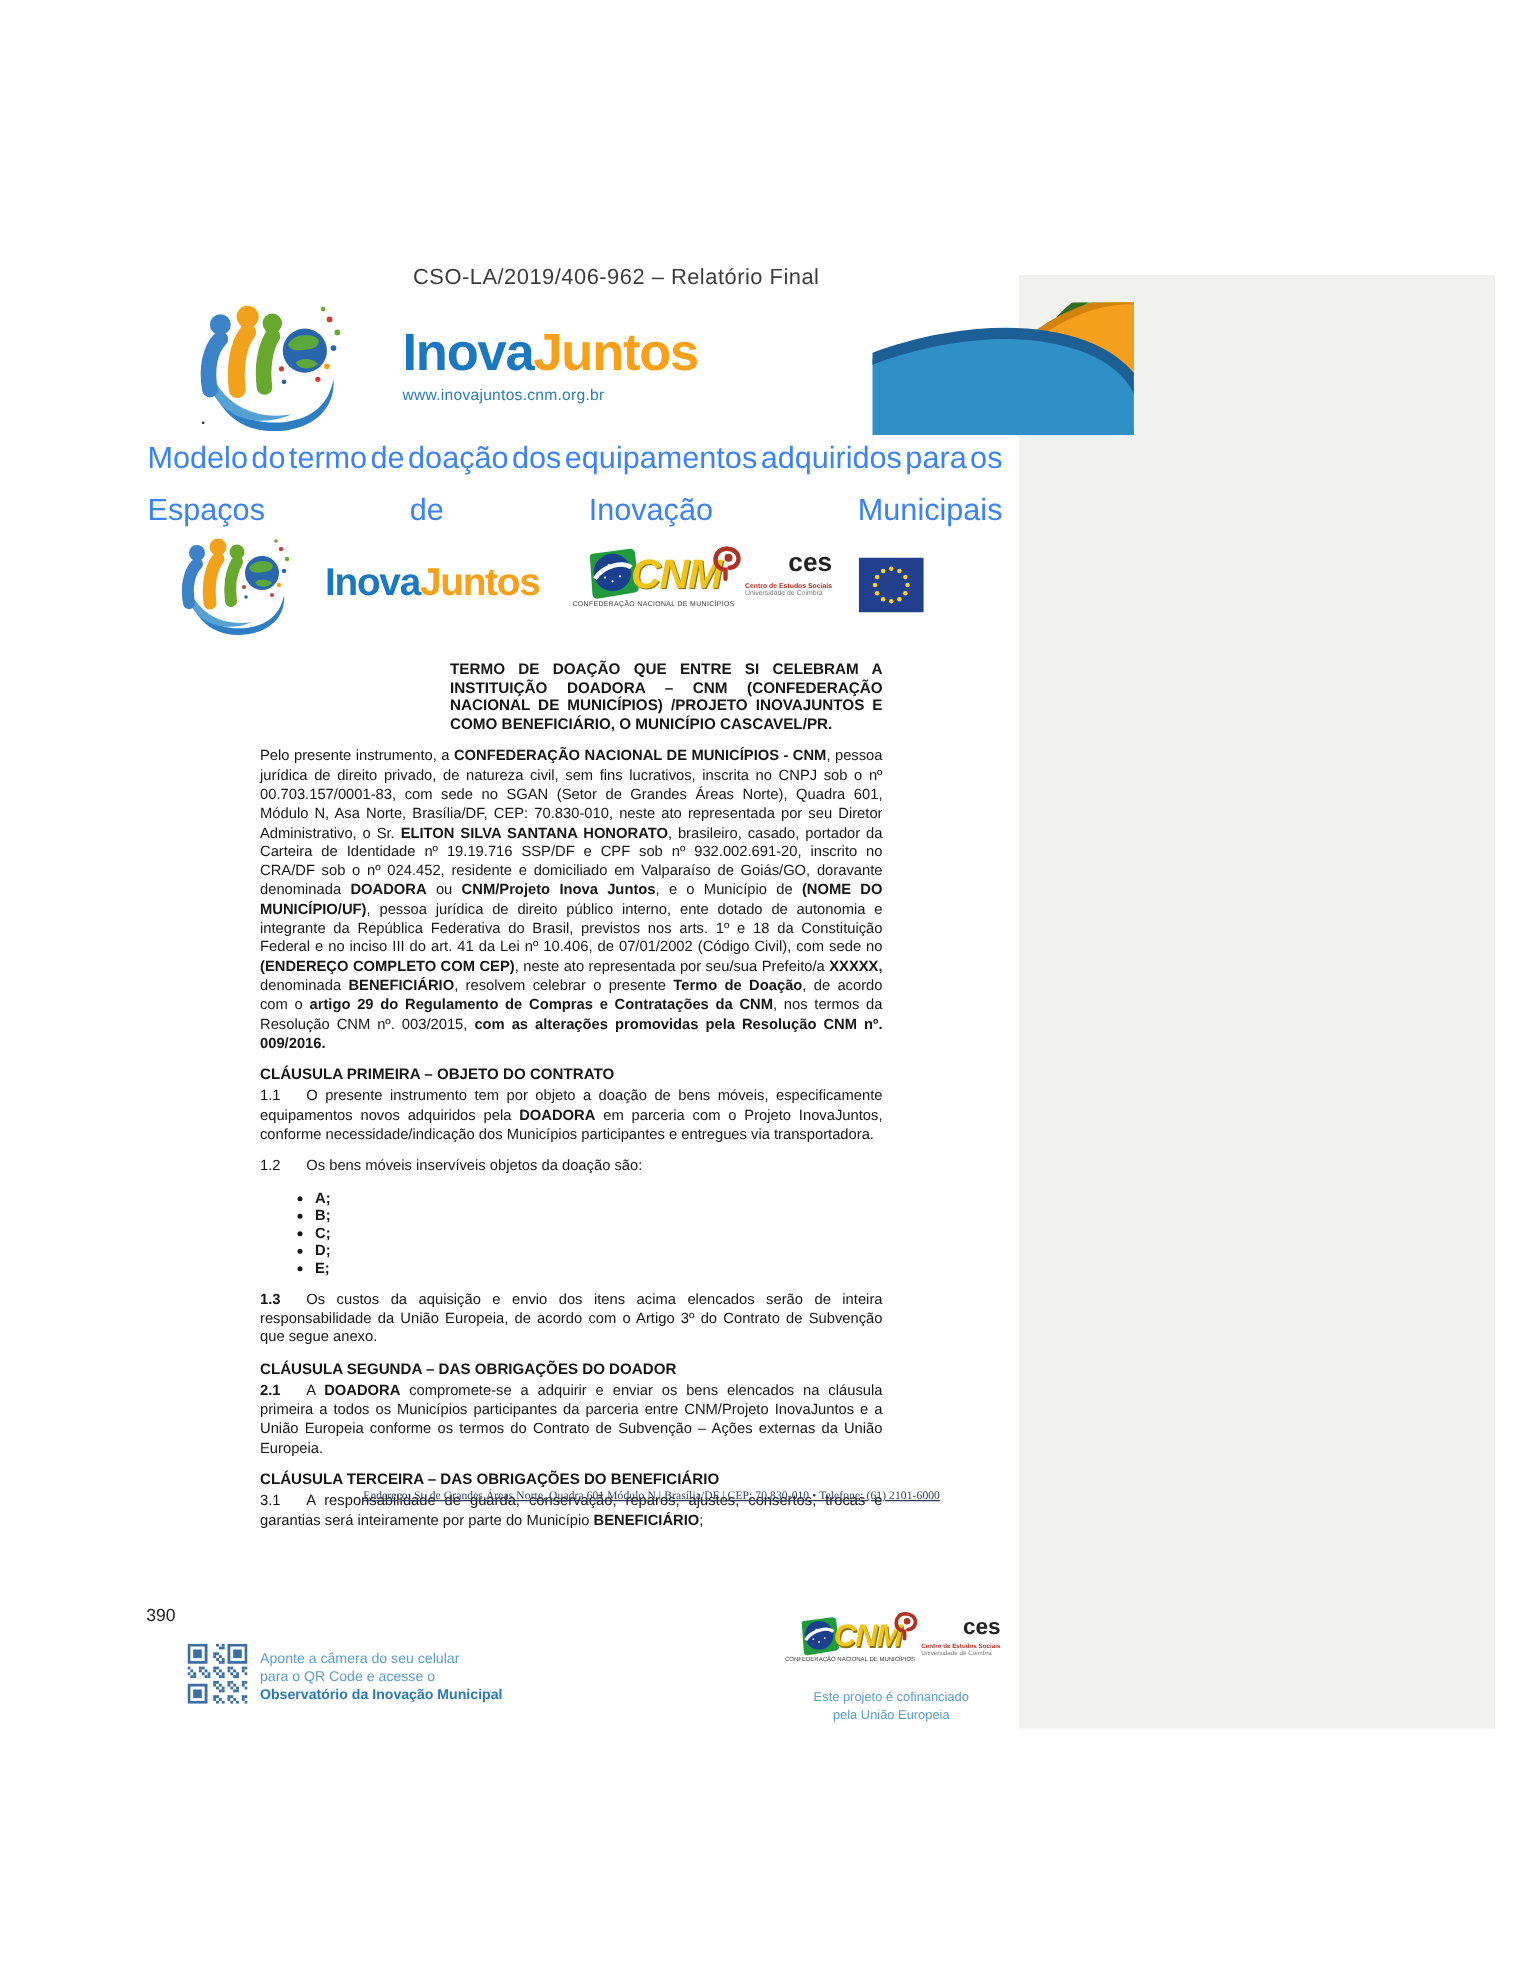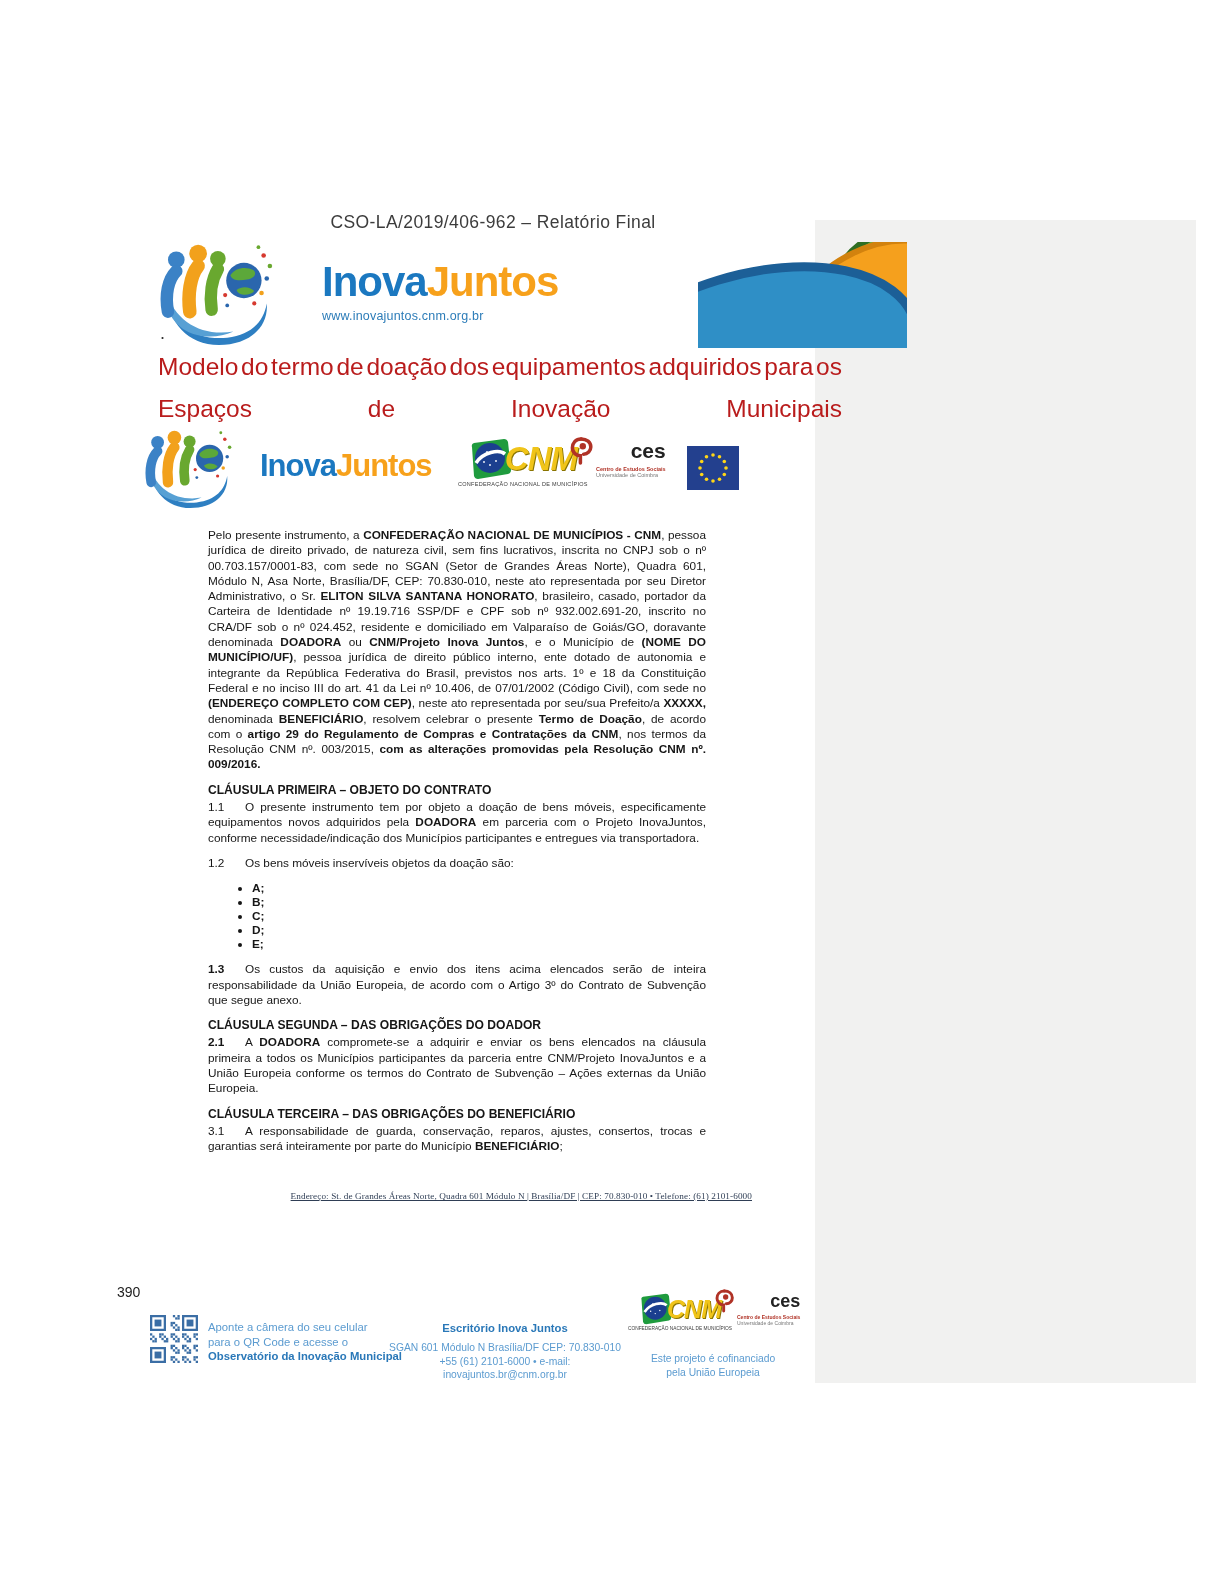--- a/index.html
+++ b/index.html
@@ -17,21 +17,21 @@
   .logo-big .ij-icon{width:182px;height:104px;}
   .logo-big .ij-text{margin-left:10px;padding-top:20px;}
   .ij-name{font-weight:bold;letter-spacing:-1px;}
   .logo-big .ij-name{font-size:42px;line-height:42px;}
   .ij-inova{color:#1b78c0;text-align:center;}
   .ij-juntos{color:#f7a11b;}
   .ij-url{color:#2c7cb8;font-size:12.5px;margin-top:6px;letter-spacing:.2px;}
   .stray-period{position:absolute;left:160px;top:323px;font-size:18px;color:#333;}
 
   
-  .title{position:absolute;left:118px;top:351px;width:684px;color:#b91c1c;font-size:24.5px;line-height:31px;margin-left:40px;}
+  .title{position:absolute;left:118px;top:351px;width:684px;color:#3b82f6;font-size:24.5px;line-height:31px;}
   .title-l1{text-align:justify;text-align-last:justify;white-space:nowrap;display:flex;justify-content:space-between;}
   .title-l2{display:flex;justify-content:space-between;margin-top:11px;}
 
   
   .logo-row{position:absolute;left:130px;top:428px;width:660px;height:84px;}
   .ij-small{position:absolute;left:0;top:0;display:flex;align-items:center;}
   .ij-small .ij-icon{width:124px;height:80px;}
   .ij-small .ij-name{font-size:31px;line-height:31px;margin-left:6px;margin-top:-6px;}
 
   .cnm-block{position:absolute;display:flex;flex-direction:column;align-items:center;}
@@ -222,20 +222,21 @@
           <circle cx="19.5" cy="33.3" r="1.8"></circle>
           <circle cx="14.7" cy="28.5" r="1.8"></circle>
         <circle cx="13" cy="22" r="1.8"></circle>
           <circle cx="14.7" cy="15.5" r="1.8"></circle>
           <circle cx="19.5" cy="10.7" r="1.8"></circle>
       </g>
     </svg>
   </div>
 
   <div class="doc-body">
+      <div class="doc-title-block">TERMO DE DOAÇÃO QUE ENTRE SI CELEBRAM A INSTITUIÇÃO DOADORA – CNM (CONFEDERAÇÃO NACIONAL DE MUNICÍPIOS) /PROJETO INOVAJUNTOS E COMO BENEFICIÁRIO, O MUNICÍPIO CASCAVEL/PR.</div>
       <div class="para"><span>Pelo presente instrumento, a </span><span class="b">CONFEDERAÇÃO NACIONAL DE MUNICÍPIOS - CNM</span><span>, pessoa jurídica de direito privado, de natureza civil, sem fins lucrativos, inscrita no CNPJ sob o nº 00.703.157/0001-83, com sede no SGAN (Setor de Grandes Áreas Norte), Quadra 601, Módulo N, Asa Norte, Brasília/DF, CEP: 70.830-010, neste ato representada por seu Diretor Administrativo, o Sr. </span><span class="b">ELITON SILVA SANTANA HONORATO</span><span>, brasileiro, casado, portador da Carteira de Identidade nº 19.19.716 SSP/DF e CPF sob nº 932.002.691-20, inscrito no CRA/DF sob o nº 024.452, residente e domiciliado em Valparaíso de Goiás/GO, doravante denominada </span><span class="b">DOADORA</span><span> ou </span><span class="b">CNM/Projeto Inova Juntos</span><span>, e o Município de </span><span class="b">(NOME DO MUNICÍPIO/UF)</span><span>, pessoa jurídica de direito público interno, ente dotado de autonomia e integrante da República Federativa do Brasil, previstos nos arts. 1º e 18 da Constituição Federal e no inciso III do art. 41 da Lei nº 10.406, de 07/01/2002 (Código Civil), com sede no </span><span class="b">(ENDEREÇO COMPLETO COM CEP)</span><span>, neste ato representada por seu/sua Prefeito/a </span><span class="b">XXXXX,</span><span> denominada </span><span class="b">BENEFICIÁRIO</span><span>, resolvem celebrar o presente </span><span class="b">Termo de Doação</span><span>, de acordo com o </span><span class="b">artigo 29 do Regulamento de Compras e Contratações da CNM</span><span>, nos termos da Resolução CNM nº. 003/2015, </span><span class="b">com as alterações promovidas pela Resolução CNM nº. 009/2016.</span></div>
       <div class="clause-heading">CLÁUSULA PRIMEIRA – OBJETO DO CONTRATO</div>
       <div class="para"><span class="tab">1.1</span><span>O presente instrumento tem por objeto a doação de bens móveis, especificamente equipamentos novos adquiridos pela </span><span class="b">DOADORA</span><span> em parceria com o Projeto InovaJuntos, conforme necessidade/indicação dos Municípios participantes e entregues via transportadora.</span></div>
       <div class="para"><span class="tab">1.2</span><span>Os bens móveis inservíveis objetos da doação são:</span></div>
       <ul class="doc-list">
         <li>A;</li>
         <li>B;</li>
         <li>C;</li>
         <li>D;</li>
         <li>E;</li>
@@ -347,25 +348,20 @@
       </g>
     </svg>
   </div>
 
   <div class="qr-text">
     <div>Aponte a câmera do seu celular</div>
     <div>para o QR Code e acesse o</div>
     <div class="b-blue">Observatório da Inovação Municipal</div>
   </div>
 
-  <div class="office">
-    <div class="office-title">Escritório Inova Juntos</div>
-    <div class="office-line">SGAN 601 Módulo N Brasília/DF  CEP: 70.830-010</div>
-    <div class="office-line">+55 (61) 2101-6000  •  e-mail: inovajuntos.br@cnm.org.br</div>
-  </div>
 
   <div class="cnm-block footer-cnm">
     <div class="cnm-row">
       <svg>
           <use href="#cnm-icon"></use>
         </svg>
       <span class="cnm-text">CNM</span>
     </div>
     <div class="cnm-caption">CONFEDERAÇÃO NACIONAL DE MUNICÍPIOS</div>
   </div>

